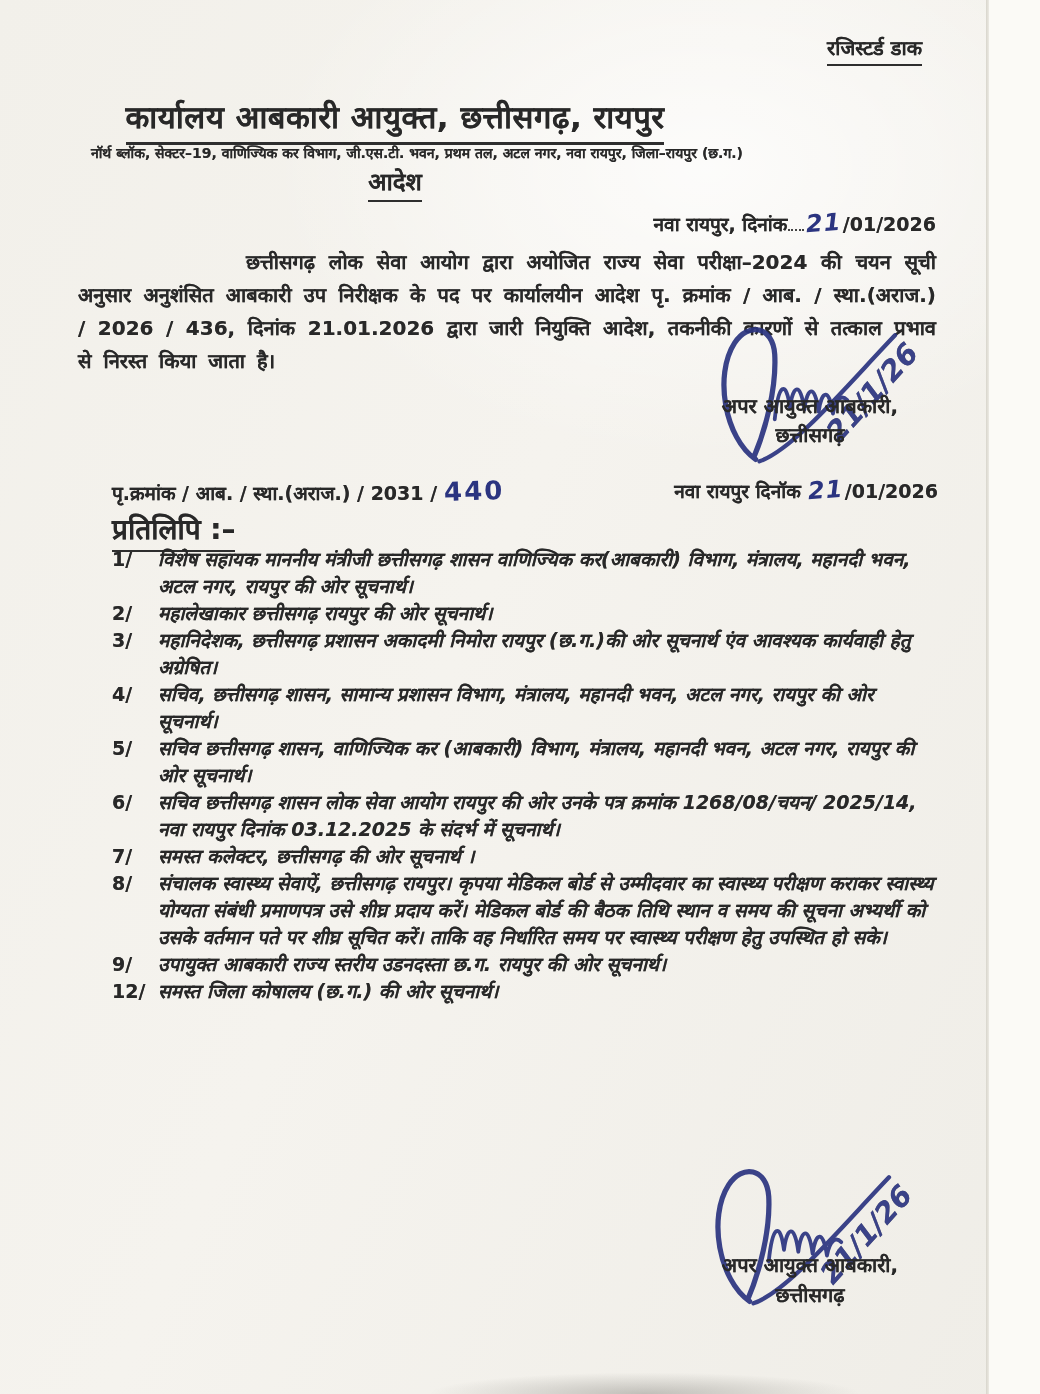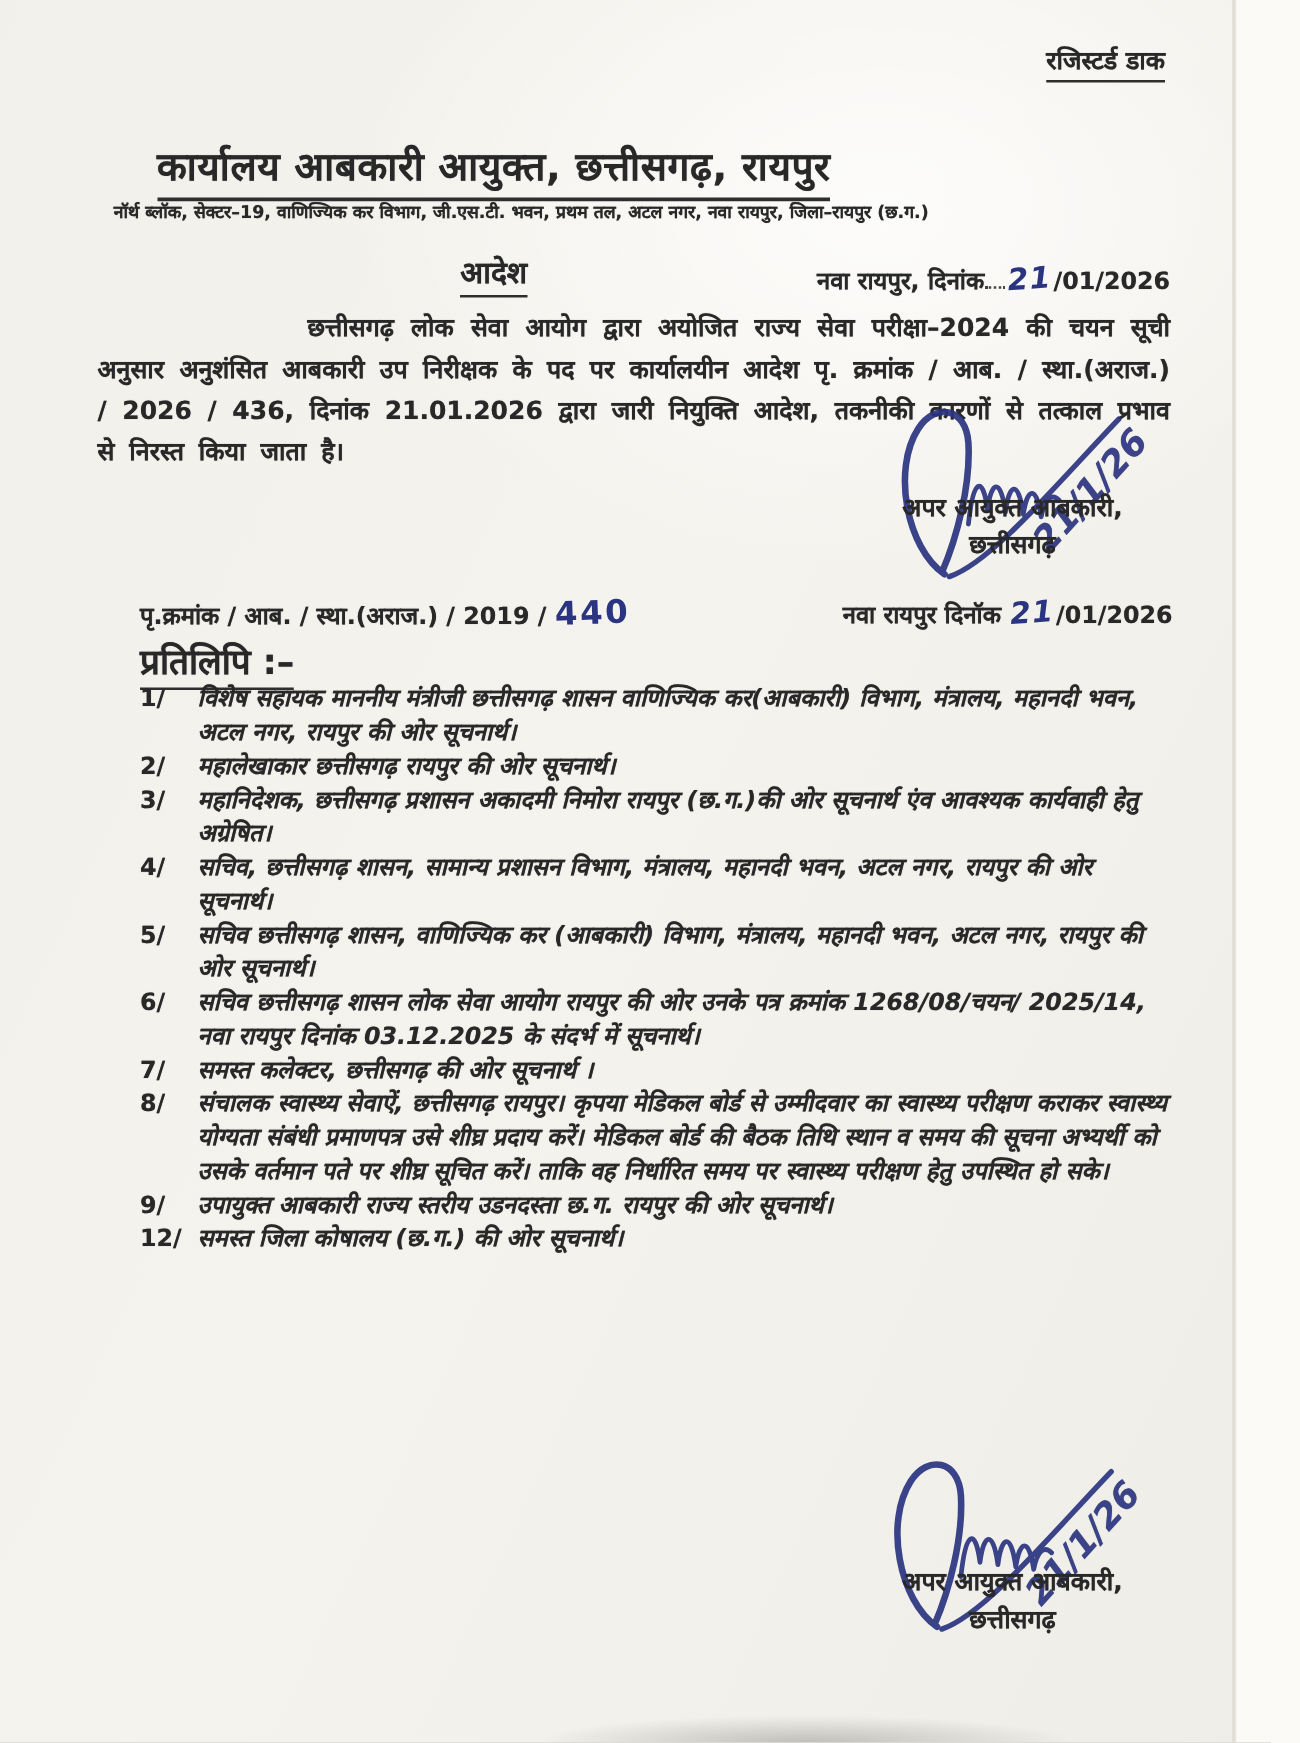--- a/index.html
+++ b/index.html
@@ -21,28 +21,28 @@
     overflow:hidden;
     text-shadow:0 0 .6px rgba(45,45,45,.65);
   }
   .scan-edge{ position:absolute; top:0; bottom:0; left:986px; width:3px;
     background:linear-gradient(to right,#d8d5cc,#eceae3); }
   .scan-right{ position:absolute; top:0; bottom:0; left:989px; right:0; background:#fbfaf6; }
   .bottom-shade{ position:absolute; bottom:0; left:38%; width:48%; height:30px;
     background:radial-gradient(ellipse 60% 100% at 50% 100%, rgba(80,78,72,.30), rgba(0,0,0,0) 72%); }
 
   .abs{ position:absolute; }
-  .center{ left:0; width:790px; text-align:center;margin-top:16px; }
+  .center{ left:0; width:790px; text-align:center; }
   .u{ display:inline-block; border-bottom:2px solid #2e2e2e; padding-bottom:3px; }
 
-  .reg-post{ top:34px; right:108px; font-size:20px; font-weight:700; }
+  .reg-post{ top:34px; right:118px; font-size:20px; font-weight:700; }
   .office-title{ top:95px; font-size:31px; font-weight:700; letter-spacing:.5px; }
   .office-title .u{ border-bottom-width:3px; padding-bottom:5px; }
   .office-address{ top:143px; font-size:14px; font-weight:600;padding-left:44px; }
-  .order-heading{ top:184px; font-size:24px; font-weight:700; }
+  .order-heading{ top:164px; font-size:24px; font-weight:700; }
   .date-top{ top:209px; right:104px; font-size:19px; font-weight:600; }
 
   .leader{ display:inline-block; width:16px; height:15px; border-bottom:2px dotted #444;
     vertical-align:baseline; margin:0 1px; }
 
   .hw{ color:var(--ink-blue); font-weight:700; font-style:italic;
     display:inline-block; transform:rotate(-4deg); text-shadow:none; }
   .hw-day{ font-size:24px; letter-spacing:1px; margin:0 1px; }
   .hw-num{ font-size:26px; letter-spacing:2px; font-style:normal; transform:rotate(-2deg); }
 
@@ -113,21 +113,21 @@
       <text class="sig-note" x="112" y="112" transform="rotate(-48 150 92)">21/1/26</text>
     </svg>
   </div>
 
   <div class="abs sig-text-top">
     <div>अपर आयुक्त आबकारी,</div>
     <div>छत्तीसगढ़</div>
   </div>
 
   <div class="abs ref-line">
-    <span>पृ.क्रमांक / आब. / स्था.(अराज.) / 2019 /</span>
+    <span>पृ.क्रमांक / आब. / स्था.(अराज.) / 2031 /</span>
     <span class="hw hw-num">440</span>
   </div>
 
   <div class="abs place-date">
     <span>नवा रायपुर दिनॉक</span>
     <span class="hw hw-day">21</span><span>/01/2026</span>
   </div>
 
   <div class="abs copies-heading">
     <span class="u">प्रतिलिपि :–</span>

